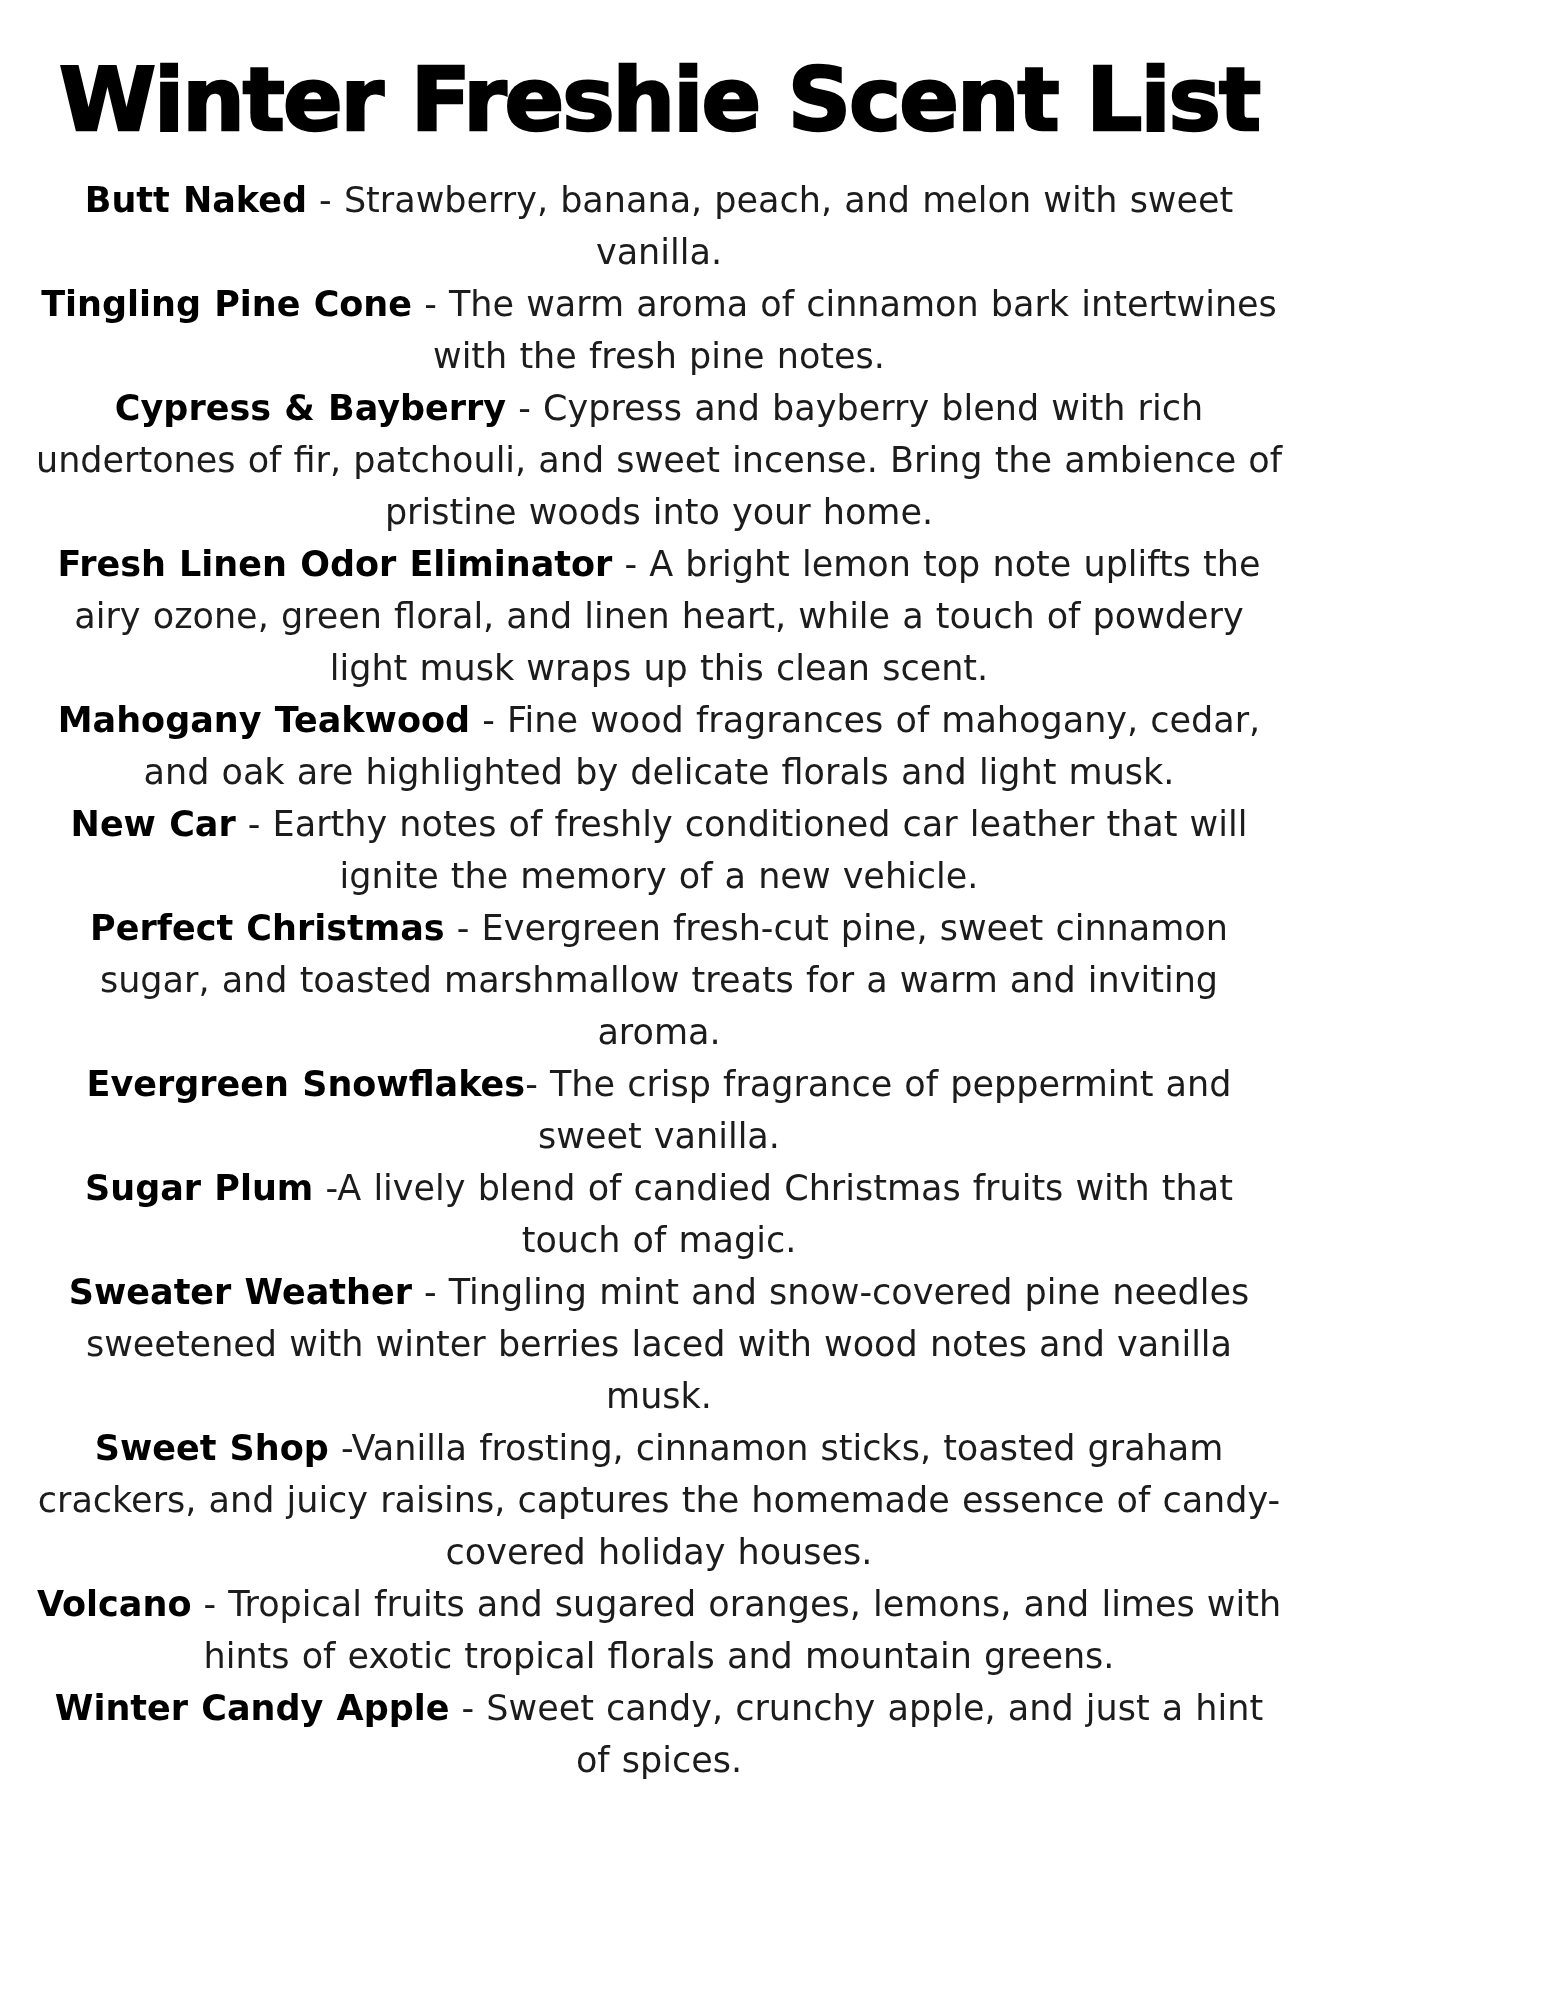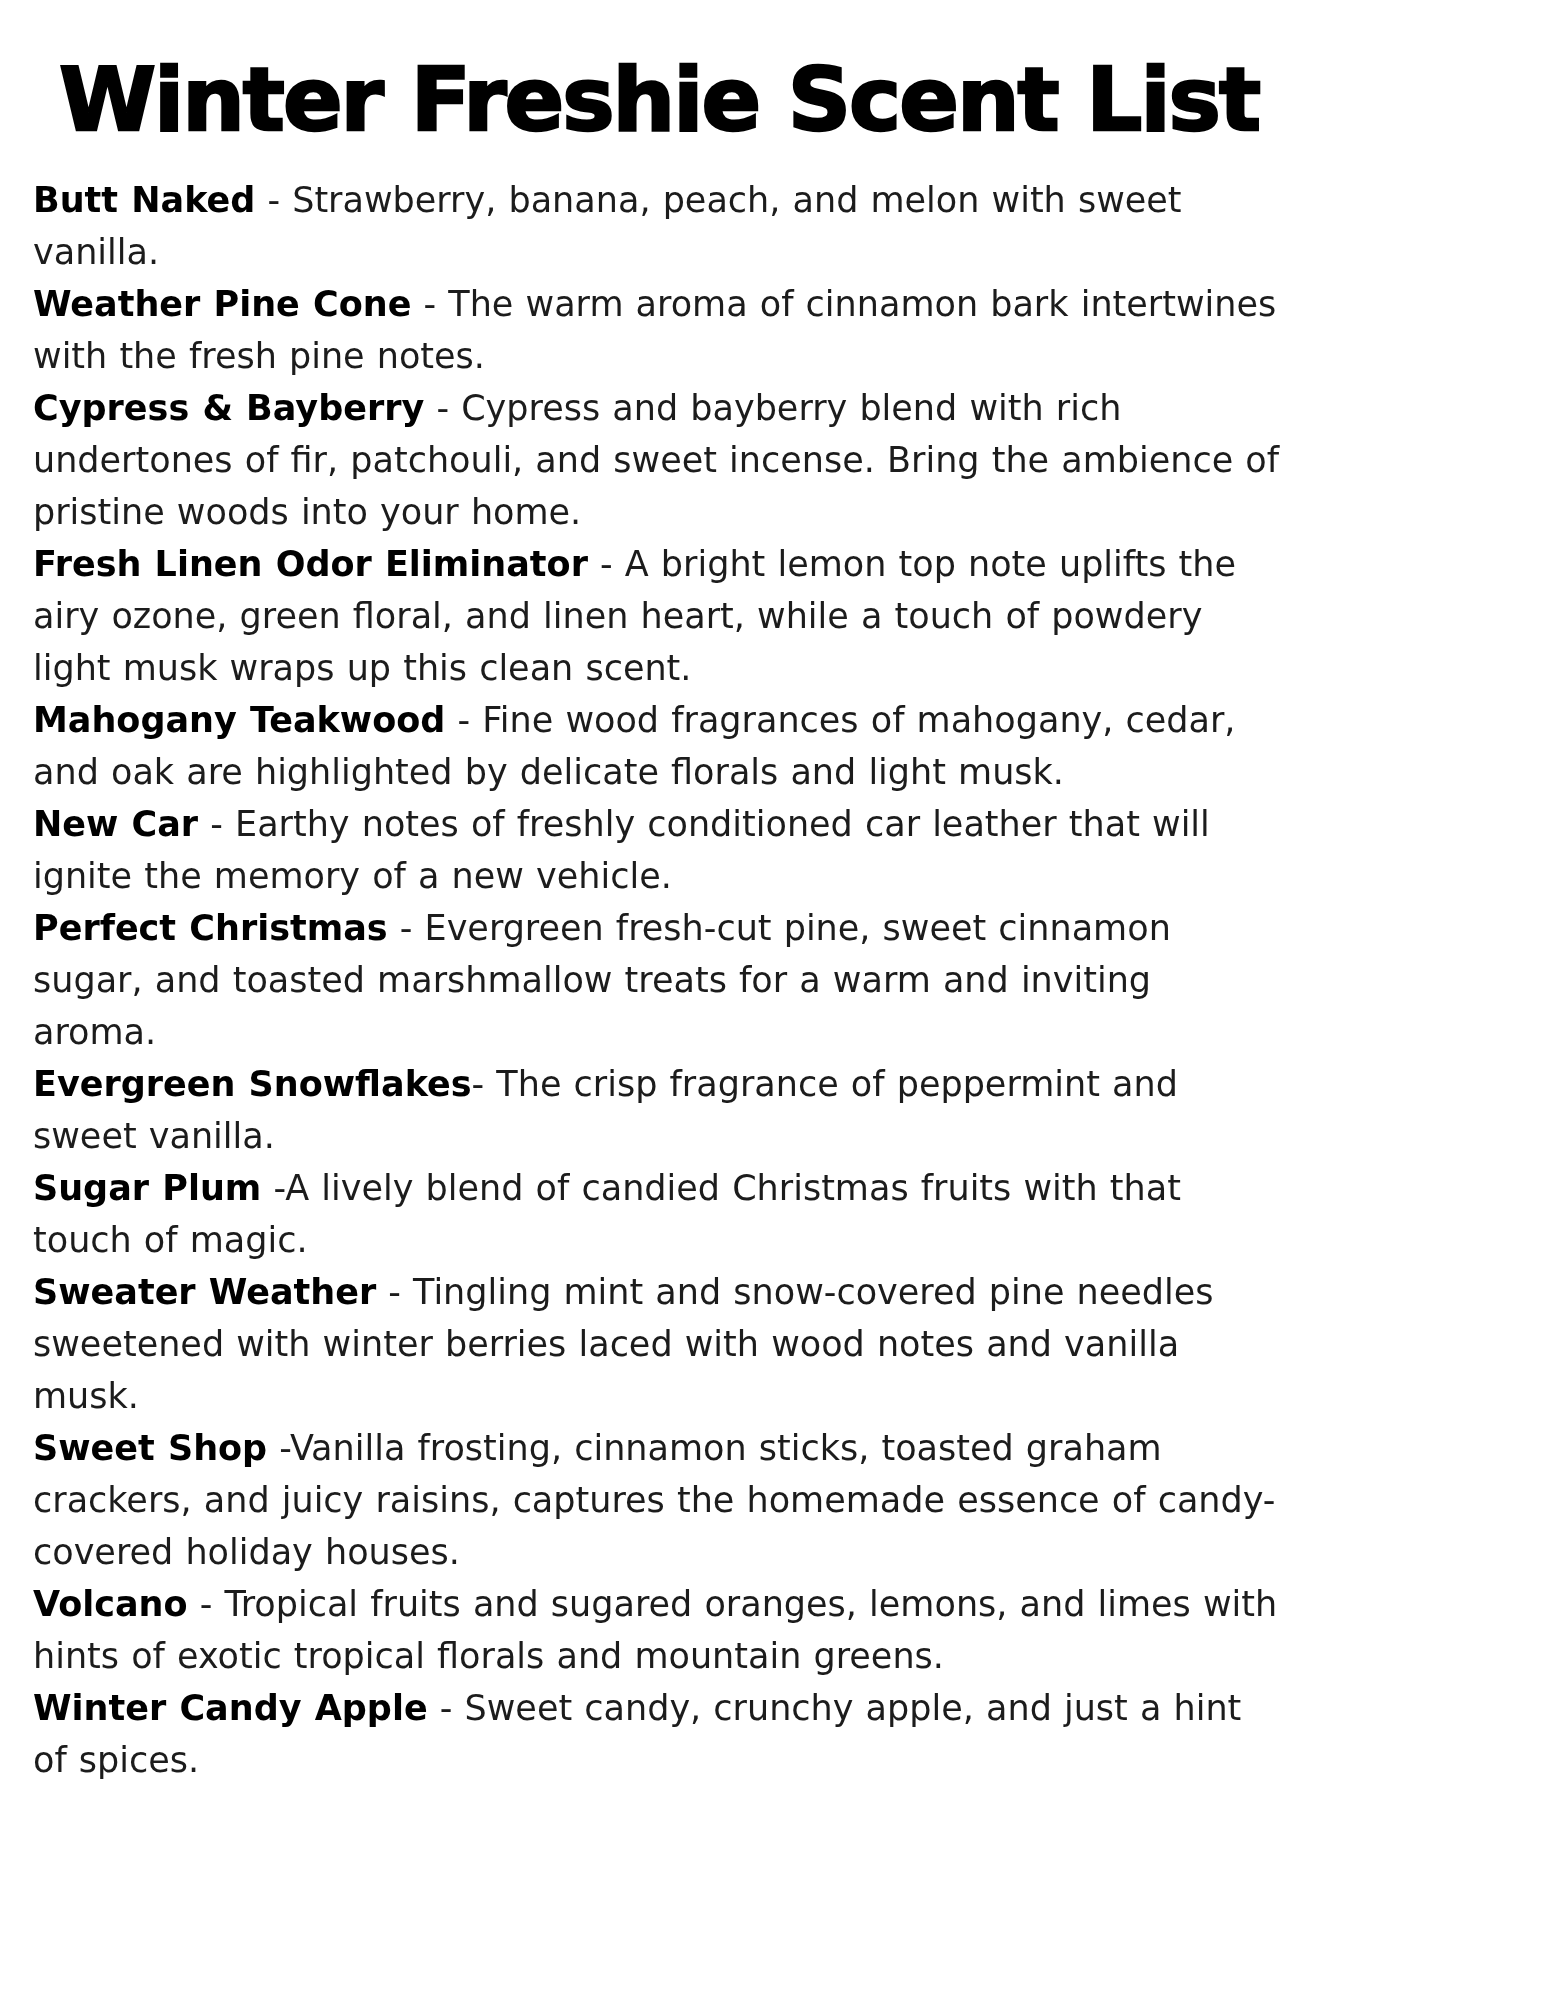--- a/index.html
+++ b/index.html
@@ -30,38 +30,39 @@
     margin-top: 52px;
     margin-bottom: 26px;
   }
   .scent-list { width: 100%; }
   .scent {
     font-size: 35px;
     line-height: 52px;
     color: #1c1c1c;
     margin: 0;
     word-spacing: 1px;
+    text-align: center;
   }
   .scent .scent-name {
     font-weight: bold;
     color: #000000;
   }
   .scent .sep { color: #1c1c1c; }
 </style>
 </head>
 <body>
 
 <div class="page">
   <h1 class="page-title">Winter Freshie Scent List</h1>
 
   <div class="scent-list">
   <p class="scent"><b class="scent-name">Butt Naked</b><span class="sep"> - </span><span>Strawberry, banana, peach, and melon with sweet vanilla.</span></p>
 
 
-  <p class="scent"><b class="scent-name">Weather Pine Cone</b><span class="sep"> - </span><span>The warm aroma of cinnamon bark intertwines with the fresh pine notes.</span></p>
+  <p class="scent"><b class="scent-name">Tingling Pine Cone</b><span class="sep"> - </span><span>The warm aroma of cinnamon bark intertwines with the fresh pine notes.</span></p>
 
   <p class="scent"><b class="scent-name">Cypress &amp; Bayberry</b><span class="sep"> - </span><span>Cypress and bayberry blend with rich undertones of fir, patchouli, and sweet incense. Bring the ambience of pristine woods into your home.</span></p>
 
 
   <p class="scent"><b class="scent-name">Fresh Linen Odor Eliminator</b><span class="sep"> - </span><span>A bright lemon top note uplifts the airy ozone, green floral, and linen heart, while a touch of powdery light musk wraps up this clean scent.</span></p>
 
   <p class="scent"><b class="scent-name">Mahogany Teakwood</b><span class="sep"> - </span><span>Fine wood fragrances of mahogany, cedar, and oak are highlighted by delicate florals and light musk.</span></p>
 
   <p class="scent"><b class="scent-name">New Car</b><span class="sep"> - </span><span>Earthy notes of freshly conditioned car leather that will ignite the memory of a new vehicle.</span></p>
 

